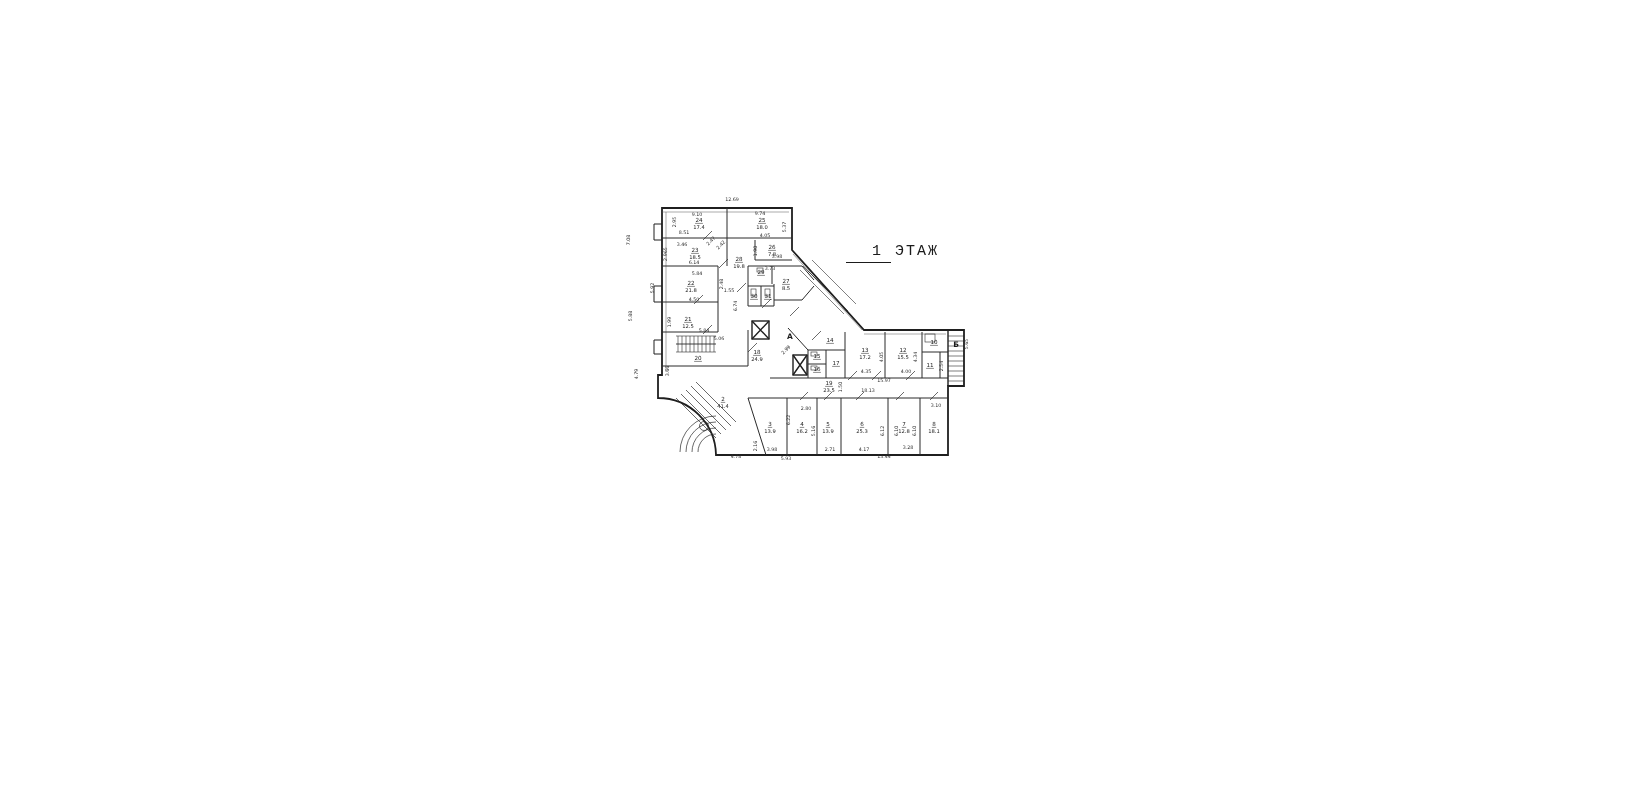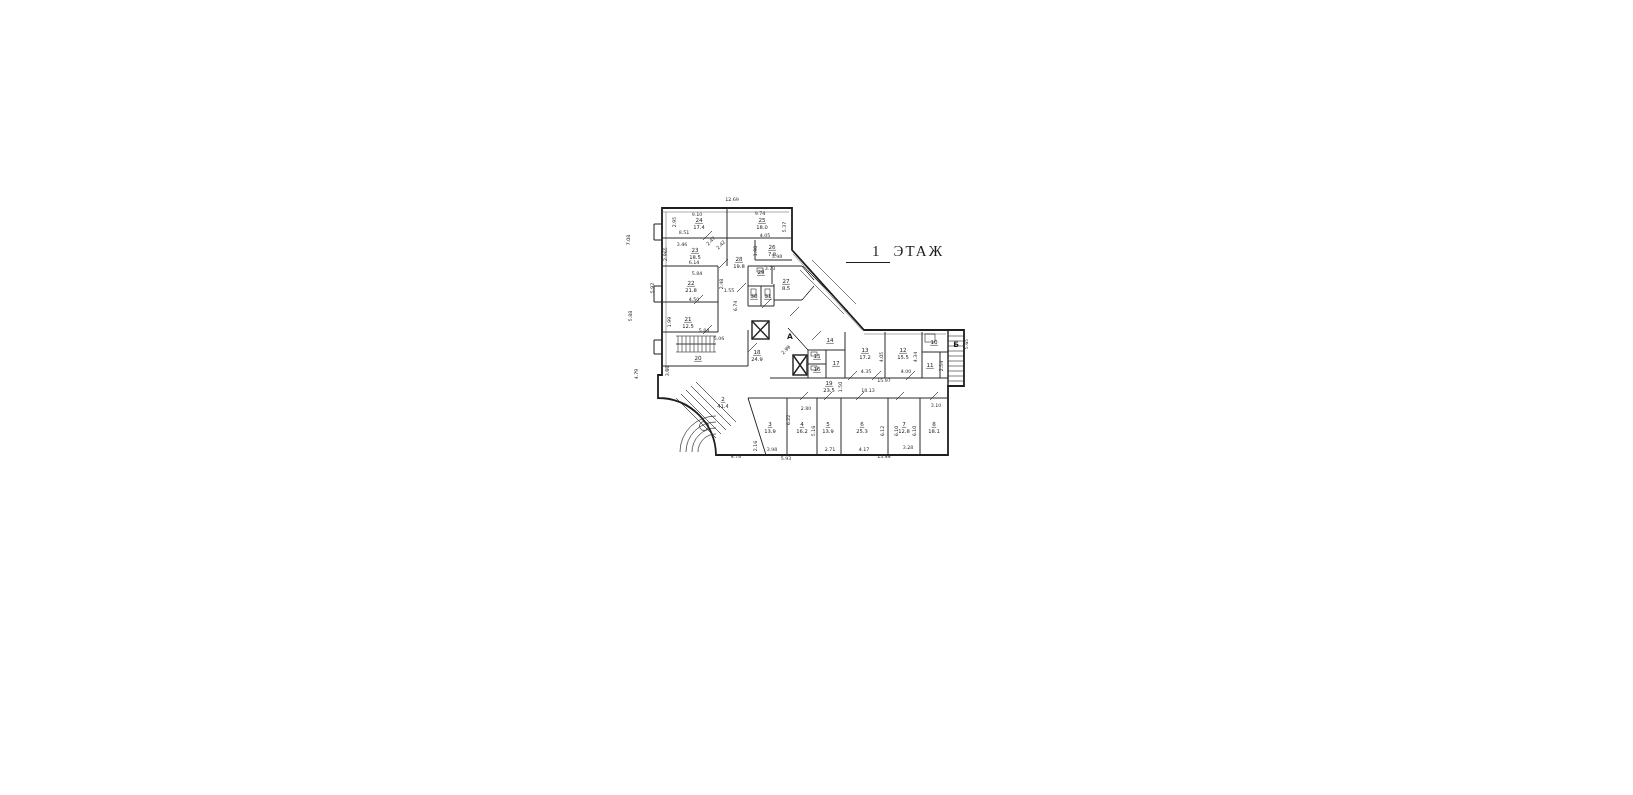--- a/index.html
+++ b/index.html
@@ -1,19 +1,19 @@
 <!DOCTYPE html>
 <html><head>
 <meta charset="utf-8">
 <style>
   html,body{margin:0;padding:0;background:#fff;width:1633px;height:795px;overflow:hidden;}
   #stage{position:relative;width:1633px;height:795px;background:#ffffff;font-family:"DejaVu Sans",sans-serif;}
   #plan-svg{position:absolute;left:0;top:0;}
   #floor-title{position:absolute;left:846px;top:243px;font-size:15px;color:#1b1b1b;
-    font-family:Liberation Serif, serif;letter-spacing:2px;white-space:nowrap;}
+    font-family:Liberation Mono, monospace;letter-spacing:2px;white-space:nowrap;}
   #floor-title .num{display:inline-block;border-bottom:1.6px solid #1b1b1b;padding:0 8px 2px 26px;}
   #floor-title .word{margin-left:4px;}
   svg text{font-family:"DejaVu Sans",sans-serif;fill:#1b1b1b;}
   svg .room-num{font-size:5.6px;}
   svg .room-area{font-size:5.2px;}
   svg .dim{font-size:4.8px;fill:#2e2e2e;}
   svg .letter{font-size:7.5px;font-weight:bold;}
 </style>
 </head>
 <body>

